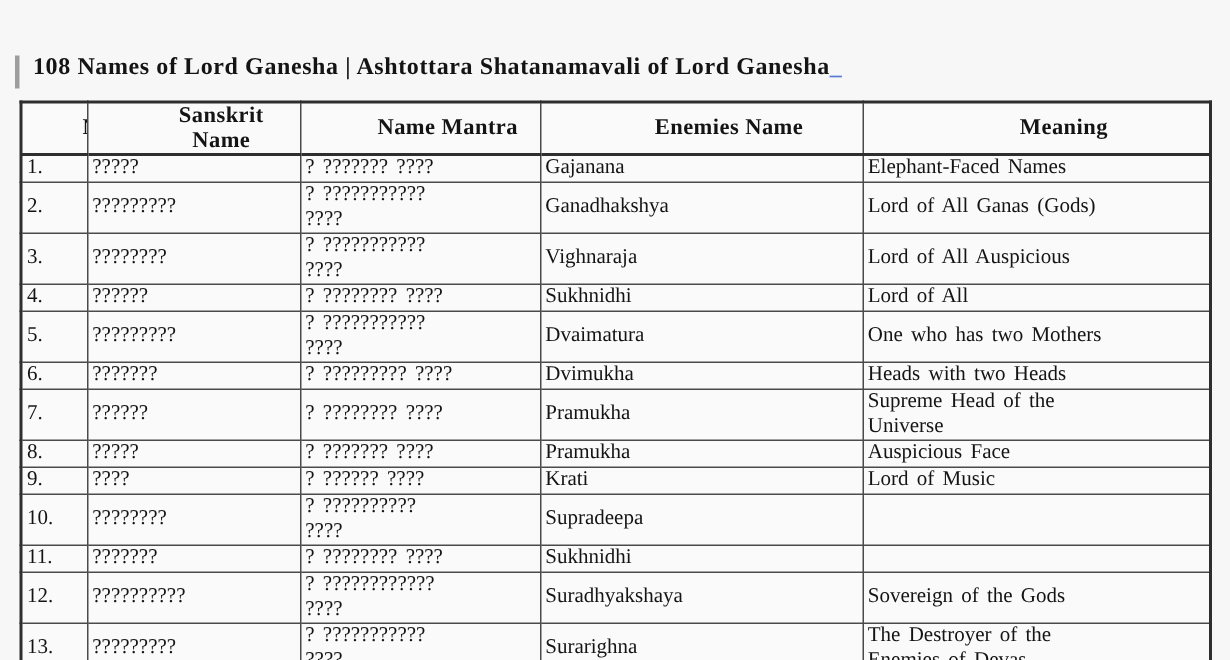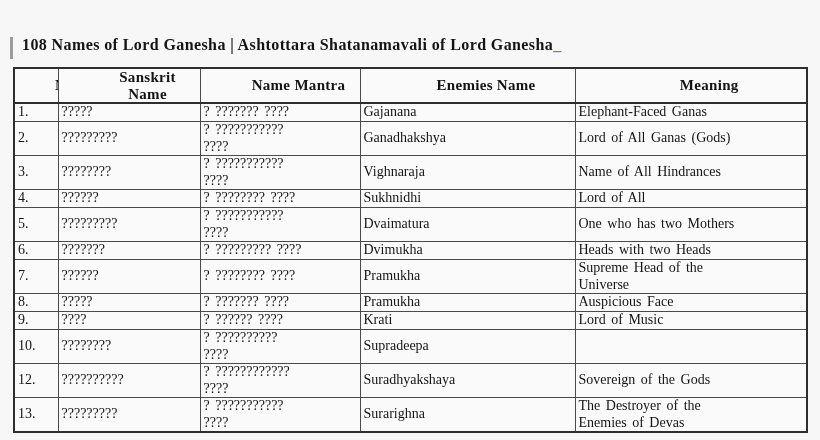--- a/index.html
+++ b/index.html
@@ -83,39 +83,39 @@
           <th>Enemies Name</th>
           <th>Meaning</th>
         </tr>
     </thead>
     <tbody id="table-body">
     <tr>
       <td class="cell-no">1.</td>
       <td class="cell-sanskrit">?????</td>
       <td class="cell-mantra">? ??????? ????</td>
       <td class="cell-english">Gajanana</td>
-      <td class="cell-meaning">Elephant-Faced Ganas</td>
+      <td class="cell-meaning">Elephant-Faced Names</td>
     </tr>
 
     <tr>
       <td class="cell-no">2.</td>
       <td class="cell-sanskrit">?????????</td>
       <td class="cell-mantra">? ???????????
 ????</td>
       <td class="cell-english">Ganadhakshya</td>
       <td class="cell-meaning">Lord of All Ganas (Gods)</td>
     </tr>
 
     <tr>
       <td class="cell-no">3.</td>
       <td class="cell-sanskrit">????????</td>
       <td class="cell-mantra">? ???????????
 ????</td>
       <td class="cell-english">Vighnaraja</td>
-      <td class="cell-meaning">Name of All Hindrances</td>
+      <td class="cell-meaning">Lord of All Auspicious</td>
     </tr>
 
     <tr>
       <td class="cell-no">4.</td>
       <td class="cell-sanskrit">??????</td>
       <td class="cell-mantra">? ???????? ????</td>
       <td class="cell-english">Sukhnidhi</td>
       <td class="cell-meaning">Lord of All</td>
     </tr>
 
@@ -163,20 +163,27 @@
 
     <tr>
       <td class="cell-no">10.</td>
       <td class="cell-sanskrit">????????</td>
       <td class="cell-mantra">? ??????????
 ????</td>
       <td class="cell-english">Supradeepa</td>
       <td class="cell-meaning"></td>
     </tr>
 
+    <tr>
+      <td class="cell-no">11.</td>
+      <td class="cell-sanskrit">???????</td>
+      <td class="cell-mantra">? ???????? ????</td>
+      <td class="cell-english">Sukhnidhi</td>
+      <td class="cell-meaning"></td>
+    </tr>
 
     <tr>
       <td class="cell-no">12.</td>
       <td class="cell-sanskrit">??????????</td>
       <td class="cell-mantra">? ????????????
 ????</td>
       <td class="cell-english">Suradhyakshaya</td>
       <td class="cell-meaning">Sovereign of the Gods</td>
     </tr>
 

